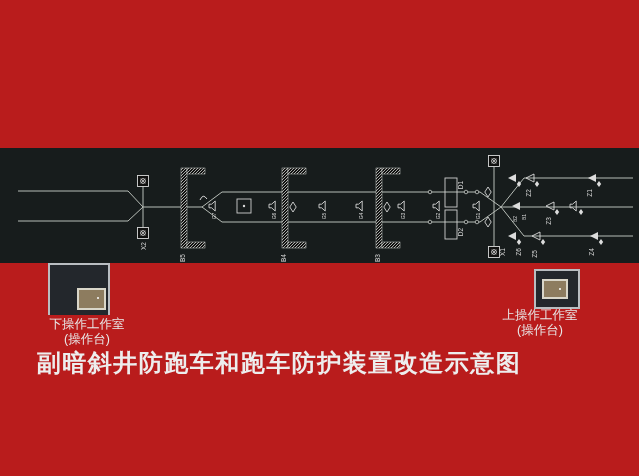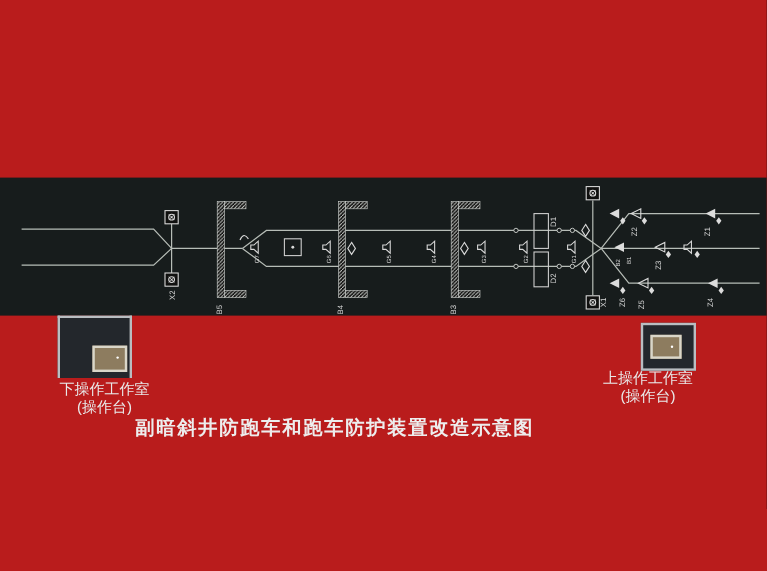--- a/index.html
+++ b/index.html
@@ -12,21 +12,21 @@
   .room-upper{left:534px;top:269px;width:42px;height:36px;border-bottom:2px solid #b9bdc1;}
   .console{position:absolute;background:#8d7c5f;border:2px solid #d9d6c9;}
   .console-lower{left:27px;top:23px;width:25px;height:18px;}
   .console-upper{left:6px;top:8px;width:22px;height:16px;}
   .console-dot{position:absolute;right:5px;top:7px;width:2px;height:2px;background:#fff;border-radius:50%;}
   .room-label{position:absolute;color:#e9e9e9;font-size:12.5px;line-height:14.5px;
               text-align:center;white-space:nowrap;transform:translateX(-50%);}
   .room-label-lower{left:87px;top:317px;}
   .room-label-upper{left:540px;top:308px;}
   #title{position:absolute;left:0;top:347px;width:558px;text-align:center;color:#ededed;
-         font-size:16px;font-weight:bold;letter-spacing:1.5px;}
+         font-size:24px;font-weight:bold;letter-spacing:1.5px;}
   text{fill:#d8d8d8;font-family:"Liberation Sans",sans-serif;}
   .lbl{font-size:6.5px;}
   .lbl-s{font-size:5px;}
 </style>
 </head>
 <body>
 
 <div id="stage">
   <div id="band"></div>
 

